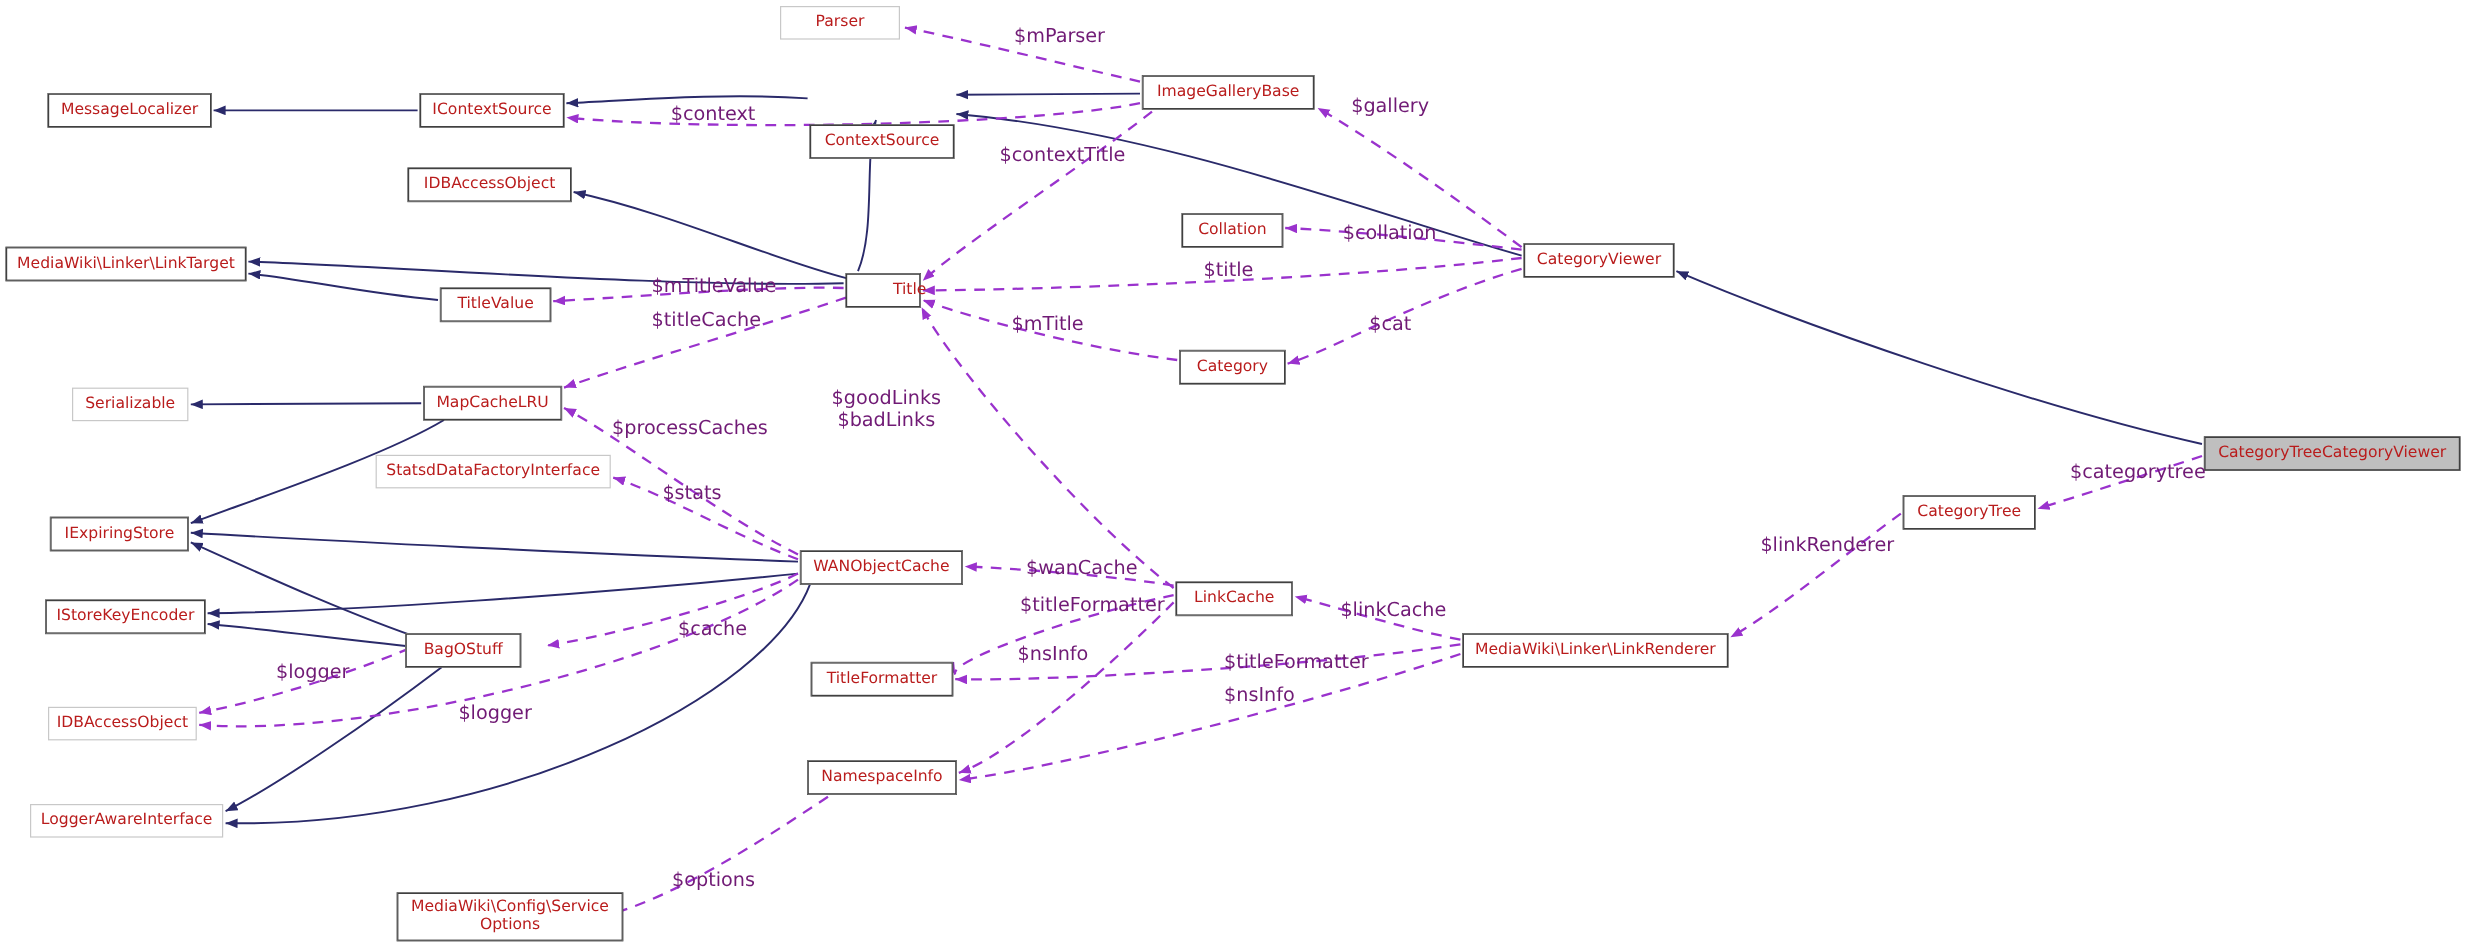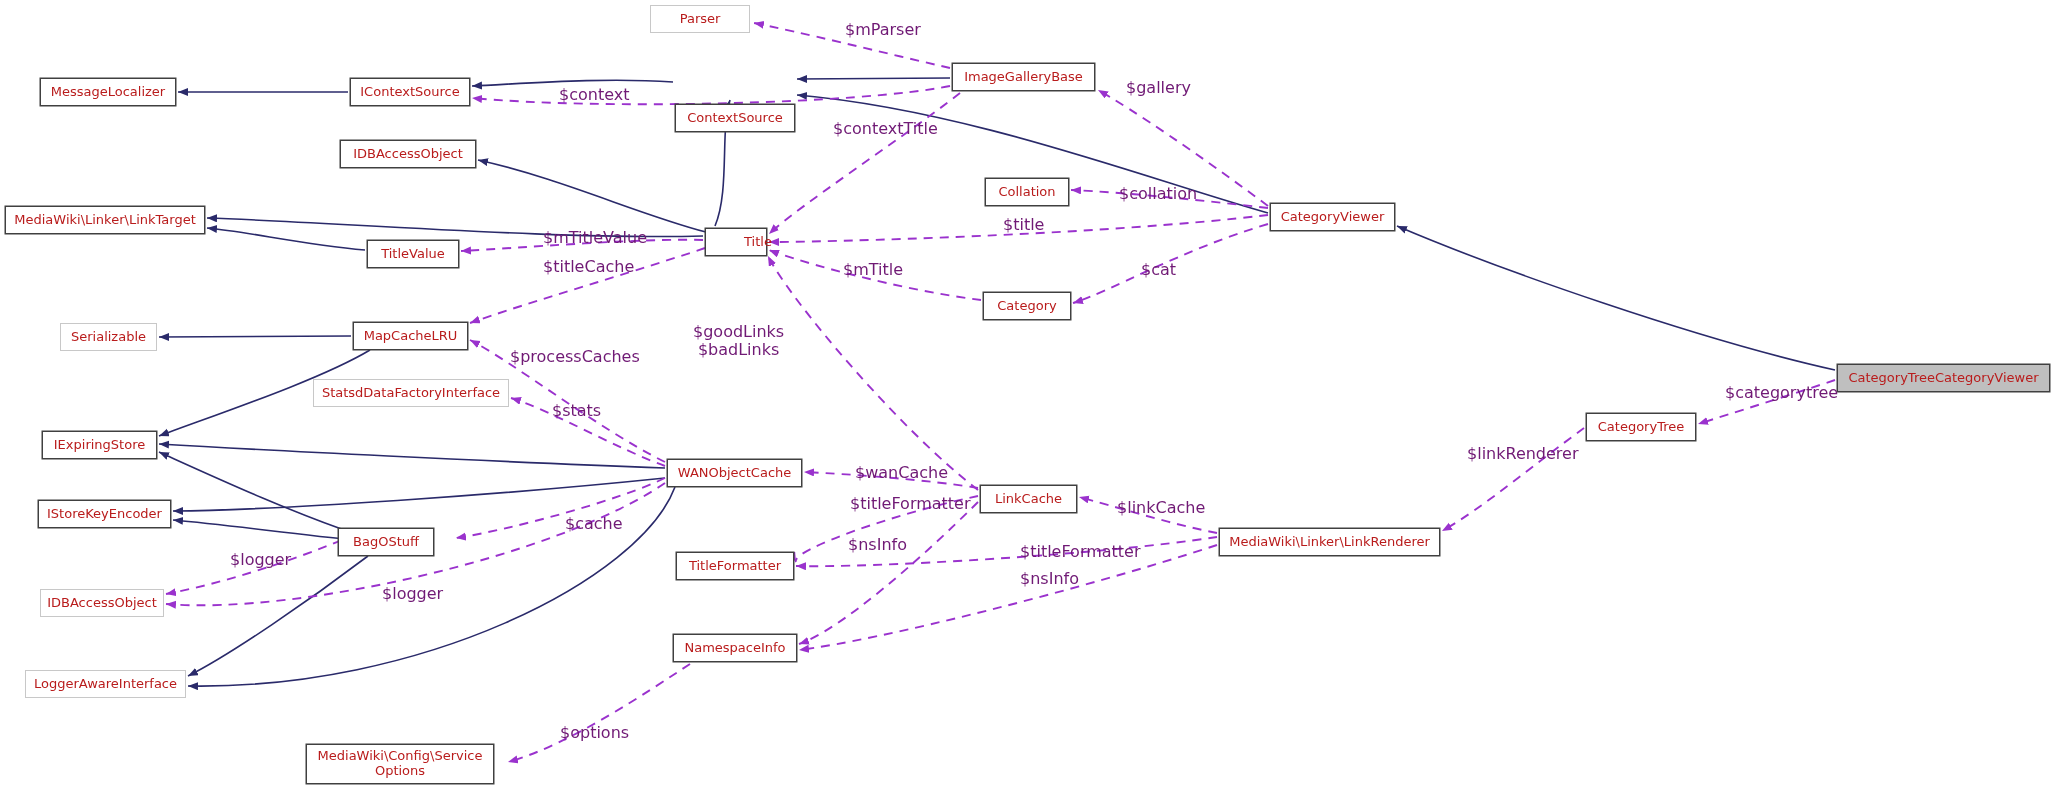--- a/index.html
+++ b/index.html
@@ -137,21 +137,21 @@
       <div class="node solidbox" style="left: 42px; top: 431px; width: 115px; height: 28px;">IExpiringStore</div>
       <div class="node solidbox" style="left: 667px; top: 459px; width: 135px; height: 28px;">WANObjectCache</div>
       <div class="node solidbox" style="left: 980px; top: 485px; width: 97px; height: 28px;">LinkCache</div>
       <div class="node solidbox" style="left: 38px; top: 500px; width: 133px; height: 28px;">IStoreKeyEncoder</div>
       <div class="node solidbox" style="left: 338px; top: 528px; width: 96px; height: 28px;">BagOStuff</div>
       <div class="node solidbox" style="left: 1219px; top: 528px; width: 221px; height: 28px;">MediaWiki\Linker\LinkRenderer</div>
       <div class="node solidbox" style="left: 676px; top: 552px; width: 118px; height: 28px;">TitleFormatter</div>
       <div class="node lightbox" style="left: 40px; top: 589px; width: 124px; height: 28px;">IDBAccessObject</div>
       <div class="node solidbox" style="left: 673px; top: 634px; width: 124px; height: 28px;">NamespaceInfo</div>
       <div class="node lightbox" style="left: 25px; top: 670px; width: 161px; height: 28px;">LoggerAwareInterface</div>
-      <div class="node solidbox" style="left: 306px; top: 744px; width: 188px; height: 40px;">MediaWiki\Config\Service
+      <div class="node solidbox" style="left: 331px; top: 744px; width: 188px; height: 40px;">MediaWiki\Config\Service
 Options</div>
     </div>
   <div id="labels-layer">
       <div class="edge-label" style="left: 845px; top: 21px;">$mParser</div>
       <div class="edge-label" style="left: 559px; top: 86px;">$context</div>
       <div class="edge-label" style="left: 1126px; top: 79px;">$gallery</div>
       <div class="edge-label" style="left: 833px; top: 120px;">$contextTitle</div>
       <div class="edge-label" style="left: 1119px; top: 185px;">$collation</div>
       <div class="edge-label" style="left: 1003px; top: 216px;">$title</div>
       <div class="edge-label" style="left: 543px; top: 229px;">$mTitleValue</div>

